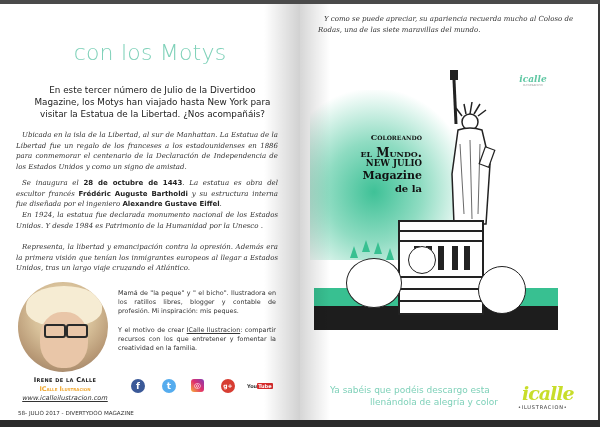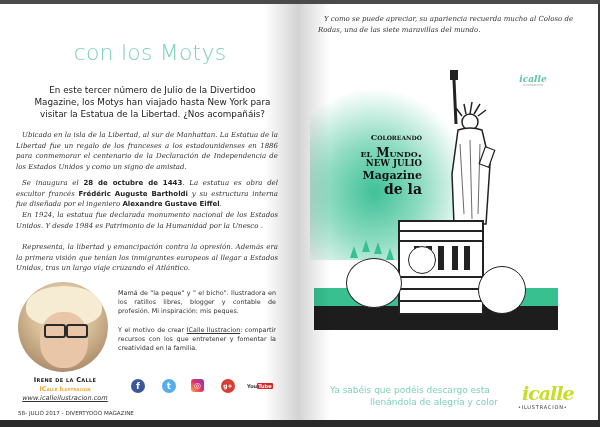--- a/index.html
+++ b/index.html
@@ -46,21 +46,21 @@
 
   .illus { position:absolute; left:10px; top:66px; width:248px; height:260px; }
   .illus .glow { position:absolute; left:0; top:20px; width:160px; height:170px; background:radial-gradient(ellipse at 40% 60%, #3fc197 0%, #8fdcc2 35%, rgba(255,255,255,0) 72%); }
   .illus .ground { position:absolute; left:4px; top:218px; width:244px; height:42px; background:#38c091; }
   .illus .ground-dark { position:absolute; left:4px; top:236px; width:244px; height:24px; background:#1d1d1d; }
   .illus-title { position:absolute; left:24px; width:88px; text-align:right; font-family:"DejaVu Serif", serif; font-weight:bold; color:#111; }
   .it1 { top:62px; font-size:8px; font-variant:small-caps; }
   .it2 { top:76px; font-size:12px; font-variant:small-caps; }
   .it3 { top:88px; font-size:8.6px; }
   .it4 { top:100px; font-size:11px; line-height:12px; }
-  .it5 { top:113px; font-size:14px; line-height:12px; }
+  .it5 { top:113px; font-size:10px; line-height:12px; }
   .it6 { top:126px; font-size:11px; line-height:12px; }
 
   .statue { position:absolute; left:110px; top:-6px; width:100px; height:200px; }
   .pedestal { position:absolute; left:88px; top:150px; width:86px; height:95px; background:#fff; border:2px solid #222; box-sizing:border-box; }
   .pedestal .col { position:absolute; top:24px; width:6px; height:24px; background:#222; }
   .pedestal .band { position:absolute; left:0; width:100%; height:2px; background:#222; }
   .mascot { position:absolute; border:1.6px solid #222; border-radius:50%; background:#fff; }
   .mascot.m1 { left:36px; top:188px; width:54px; height:48px; }
   .mascot.m2 { left:98px; top:176px; width:26px; height:26px; }
   .mascot.m3 { left:168px; top:196px; width:46px; height:46px; }

